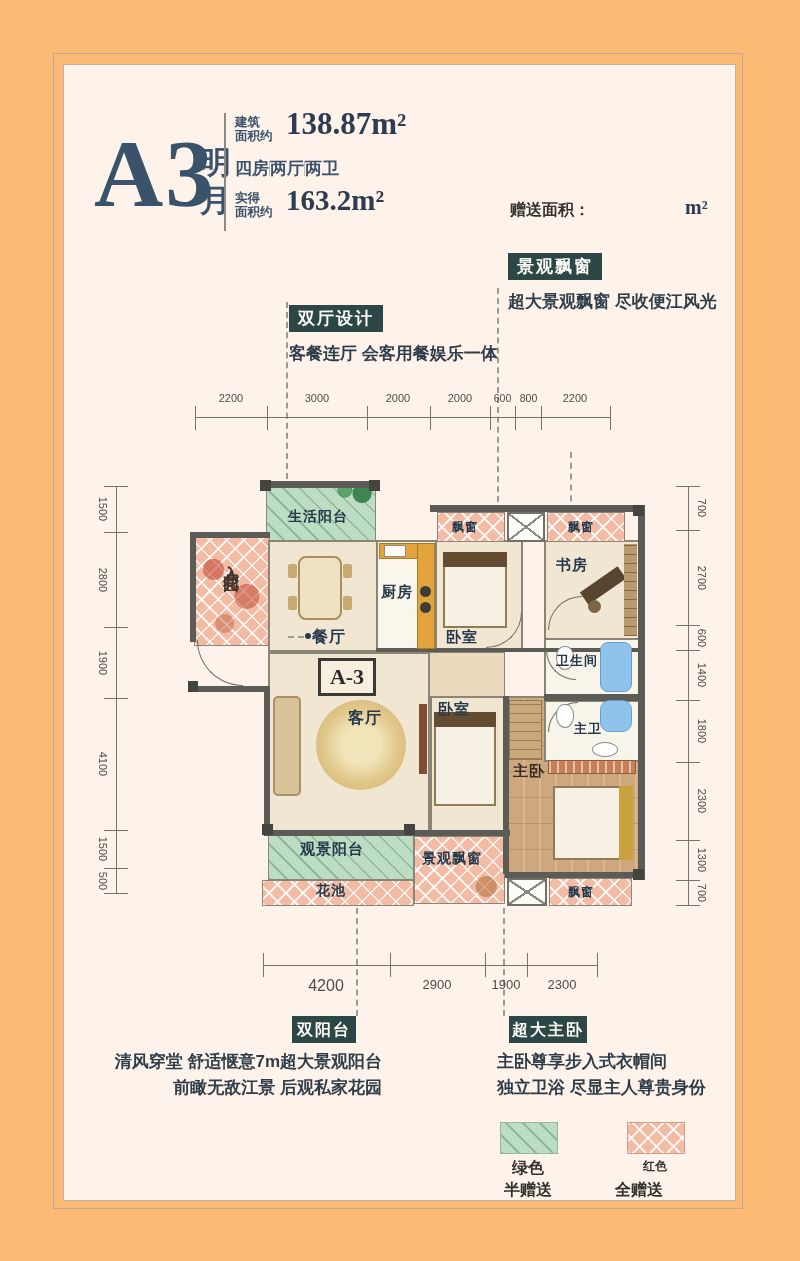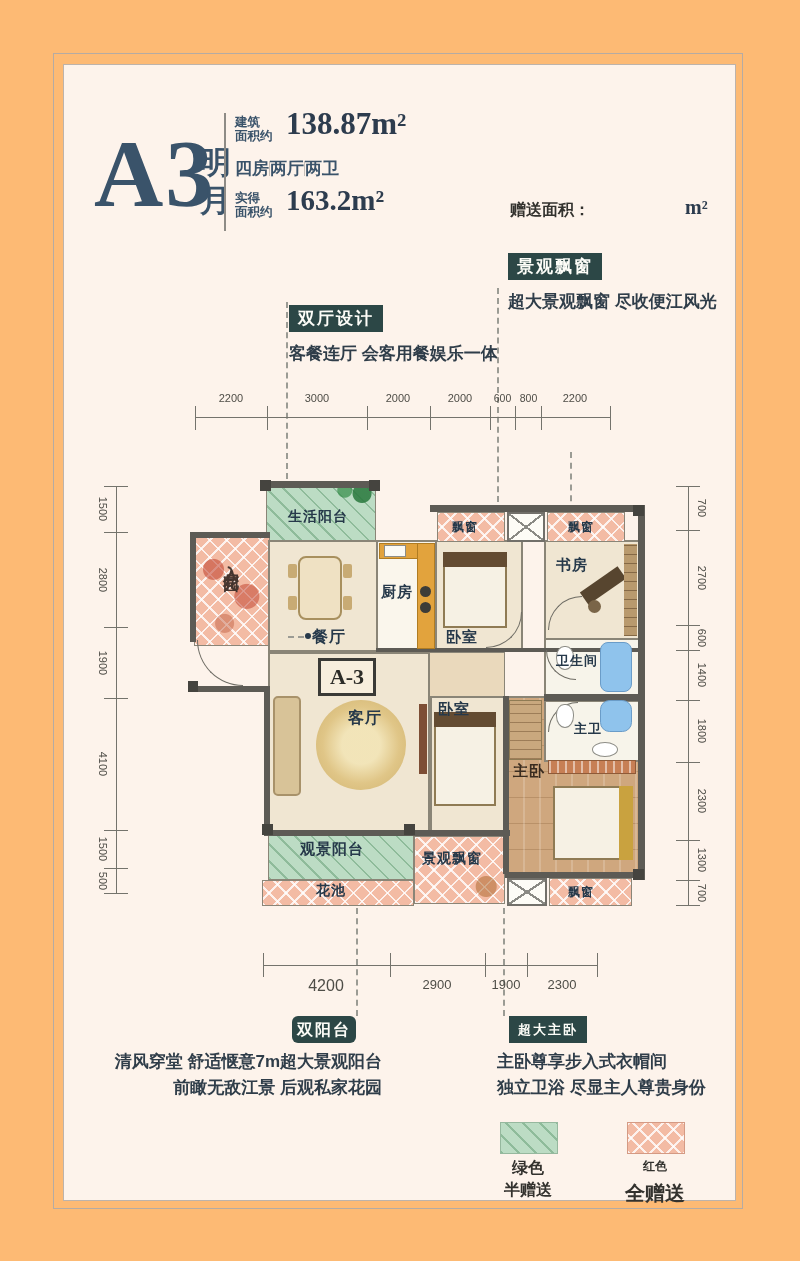--- a/index.html
+++ b/index.html
@@ -243,28 +243,28 @@
   <div class="rlabel" style="left:348px;top:708px;font-size:16px;">客厅</div>
   <div class="rlabel" style="left:438px;top:700px;font-size:15px;">卧室</div>
   <div class="rlabel" style="left:300px;top:840px;font-size:15px;">观景阳台</div>
   <div class="rlabel" style="left:316px;top:882px;font-size:14px;">花池</div>
   <div class="rlabel" style="left:422px;top:850px;font-size:14px;">景观飘窗</div>
   <div class="rlabel" style="left:568px;top:884px;font-size:12px;">飘窗</div>
 
   <div class="abs serif" style="left:318px;top:658px;width:52px;height:32px;border:3px solid #3a3a36;background:#f7eedd;
               font-size:22px;font-weight:bold;color:#2c2c28;text-align:center;line-height:32px;">A-3</div>
 
-  <div class="tagbox" style="left:292px;top:1016px;width:64px;height:27px;font-size:16px;border-radius:6px;">双阳台</div>
+  <div class="tagbox" style="left:292px;top:1016px;width:64px;height:27px;font-size:16px;">双阳台</div>
   <div class="ctext" style="left:100px;top:1050px;width:282px;text-align:right;">清风穿堂 舒适惬意7m超大景观阳台</div>
   <div class="ctext" style="left:100px;top:1076px;width:282px;text-align:right;">前瞰无敌江景 后观私家花园</div>
 
-  <div class="tagbox" style="left:509px;top:1016px;width:78px;height:27px;font-size:13px;">超大主卧</div>
+  <div class="tagbox" style="left:509px;top:1016px;width:78px;height:27px;font-size:16px;">超大主卧</div>
   <div class="ctext" style="left:497px;top:1050px;">主卧尊享步入式衣帽间</div>
   <div class="ctext" style="left:497px;top:1076px;text-align:right;">独立卫浴 尽显主人尊贵身份</div>
 
   <div class="abs hgreen" style="left:500px;top:1122px;width:56px;height:30px;border:1px solid #96b89e;"></div>
   <div class="abs" style="left:488px;top:1158px;width:80px;text-align:center;font-size:16px;font-weight:bold;color:#33322e;">绿色</div>
   <div class="abs" style="left:488px;top:1180px;width:80px;text-align:center;font-size:16px;font-weight:bold;color:#33322e;">半赠送</div>
   <div class="abs hsalmon" style="left:627px;top:1122px;width:56px;height:30px;border:1px solid #d49a84;"></div>
   <div class="abs" style="left:615px;top:1158px;width:80px;text-align:center;font-size:12px;font-weight:bold;color:#33322e;">红色</div>
-  <div class="abs" style="left:615px;top:1180px;width:80px;text-align:center;font-size:20px;font-weight:bold;color:#33322e;">全赠送</div>
+  <div class="abs" style="left:615px;top:1180px;width:80px;text-align:left;font-size:16px;font-weight:bold;color:#33322e;">全赠送</div>
 
 </div>
 
 </body></html>

